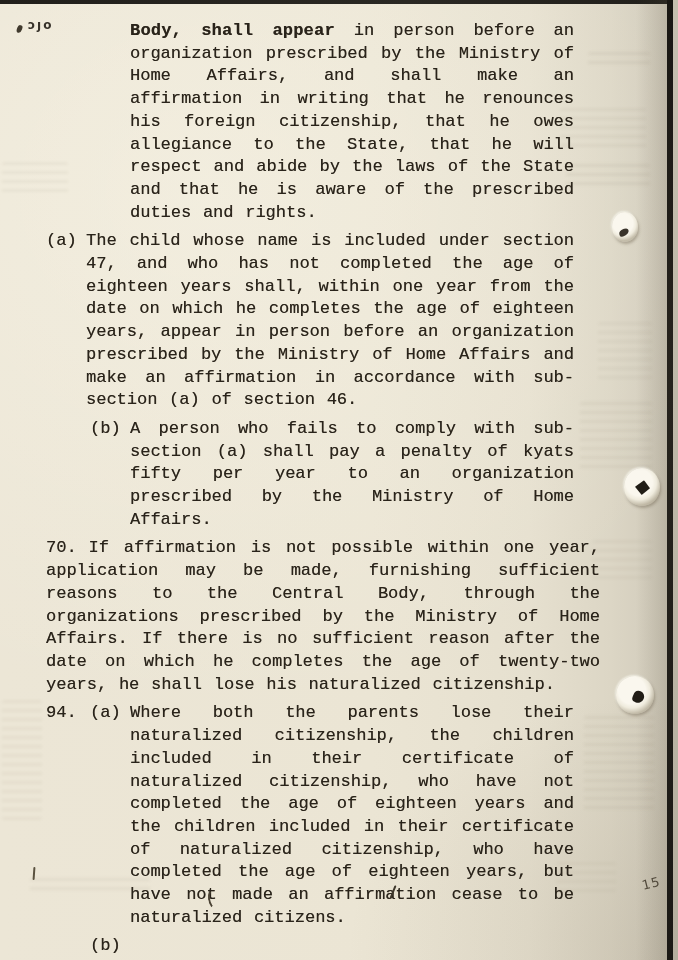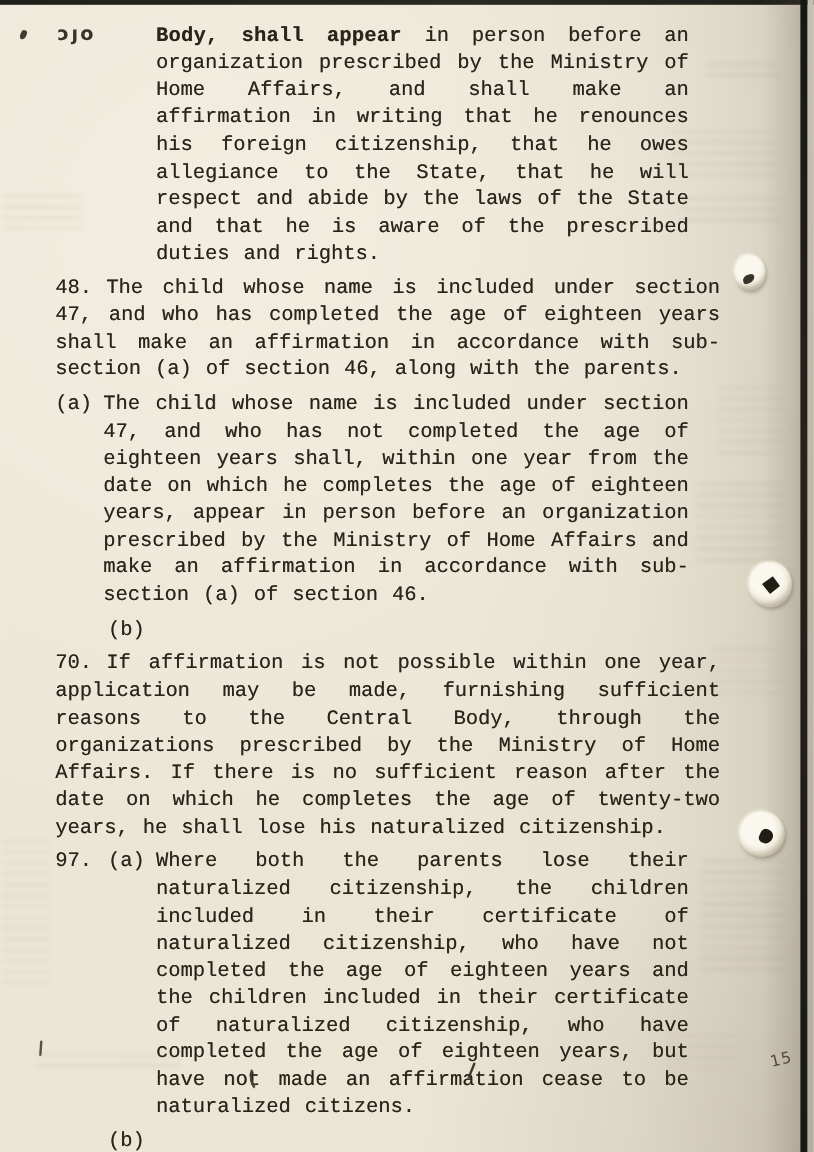--- a/index.html
+++ b/index.html
@@ -14,22 +14,22 @@
     font-family:"Liberation Serif","DejaVu Serif",serif;
     color:#29231a;
   }
   .top-line{position:absolute;top:0;left:0;width:678px;height:4px;background:linear-gradient(90deg,#211f1b 0%,#2a2823 60%,#211f1b 100%);}
   .edge-shade{position:absolute;top:0;bottom:0;right:8px;width:34px;background:linear-gradient(90deg,rgba(92,84,66,0) 0%,rgba(92,84,66,.20) 100%);}
   .edge-line{position:absolute;top:0;bottom:0;right:5px;width:6px;background:linear-gradient(180deg,#191713,#26231d 40%,#1b1915);}
   .edge-outer{position:absolute;top:0;bottom:0;right:0;width:5px;background:linear-gradient(180deg,#c6c0b0,#b5af9f);}
 
   .folio{
     position:absolute;top:18px;left:28px;
-    font-family:"DejaVu Sans",sans-serif;font-size:16px;letter-spacing:2px;
-    color:#37322a;font-weight:600;margin-left:20px;
+    font-family:"DejaVu Sans",sans-serif;font-size:12px;letter-spacing:2px;
+    color:#37322a;font-weight:600;
   }
   .content{
     position:absolute;top:0;left:46px;width:554px;box-sizing:border-box;
     padding-top:20px;
     font-size:17px;line-height:22.7px;
     text-align:justify;
     word-spacing:1.5px;
     text-shadow:0.25px 0 0.2px rgba(42,34,22,.6);
     font-family:Liberation Mono, monospace;
   }
@@ -91,36 +91,36 @@
   <div class="edge-line"></div>
   <div class="edge-outer"></div>
 
   <div class="folio">ɔȷo</div>
 
   <div class="content">
 
     <p class="opening"><span class="lead">Body, shall appear</span> <span>in person before an organization prescribed by the Ministry of Home Affairs, and shall make an affirmation in writing that he renounces his foreign citizenship, that he owes allegiance to the State, that he will respect and abide by the laws of the State and that he is aware of the prescribed duties and rights.</span></p>
 
 
-    <p><span class="num">48.</span><span>The child whose name is included under section 47, and who has completed the age of eighteen years shall make an affirmation in accordance with sub-section (a) of section 46, along with the parents.</span></p>
 
     <div class="gitem">
       <span class="glet">(a)</span>
       <span class="gtext">The child whose name is included under section 47, and who has not completed the age of eighteen years shall, within one year from the date on which he completes the age of eighteen years, appear in person before an organization prescribed by the Ministry of Home Affairs and make an affirmation in accordance with sub-section (a) of section 46.</span>
     </div>
 
     <div class="gitem">
       <span class="gnum"></span>
       <span class="glet">(b)</span>
+      <span class="gtext">A person who fails to comply with sub-section (a) shall pay a penalty of kyats fifty per year to an organization prescribed by the Ministry of Home Affairs.</span>
     </div>
 
     <p><span class="num">70.</span><span>If affirmation is not possible within one year, application may be made, furnishing sufficient reasons to the Central Body, through the organizations prescribed by the Ministry of Home Affairs. If there is no sufficient reason after the date on which he completes the age of twenty-two years, he shall lose his naturalized citizenship.</span></p>
 
     <div class="gitem">
-      <span class="gnum">97.</span>
+      <span class="gnum">94.</span>
       <span class="glet">(a)</span>
       <span class="gtext">Where both the parents lose their naturalized citizenship, the children included in their certificate of naturalized citizenship, who have not completed the age of eighteen years and the children included in their certificate of naturalized citizenship, who have completed the age of eighteen years, but have not made an affirmation cease to be naturalized citizens.</span>
     </div>
 
     <div class="gitem">
       <span class="gnum"></span>
       <span class="glet">(b)</span>
     </div>
 
   </div>

